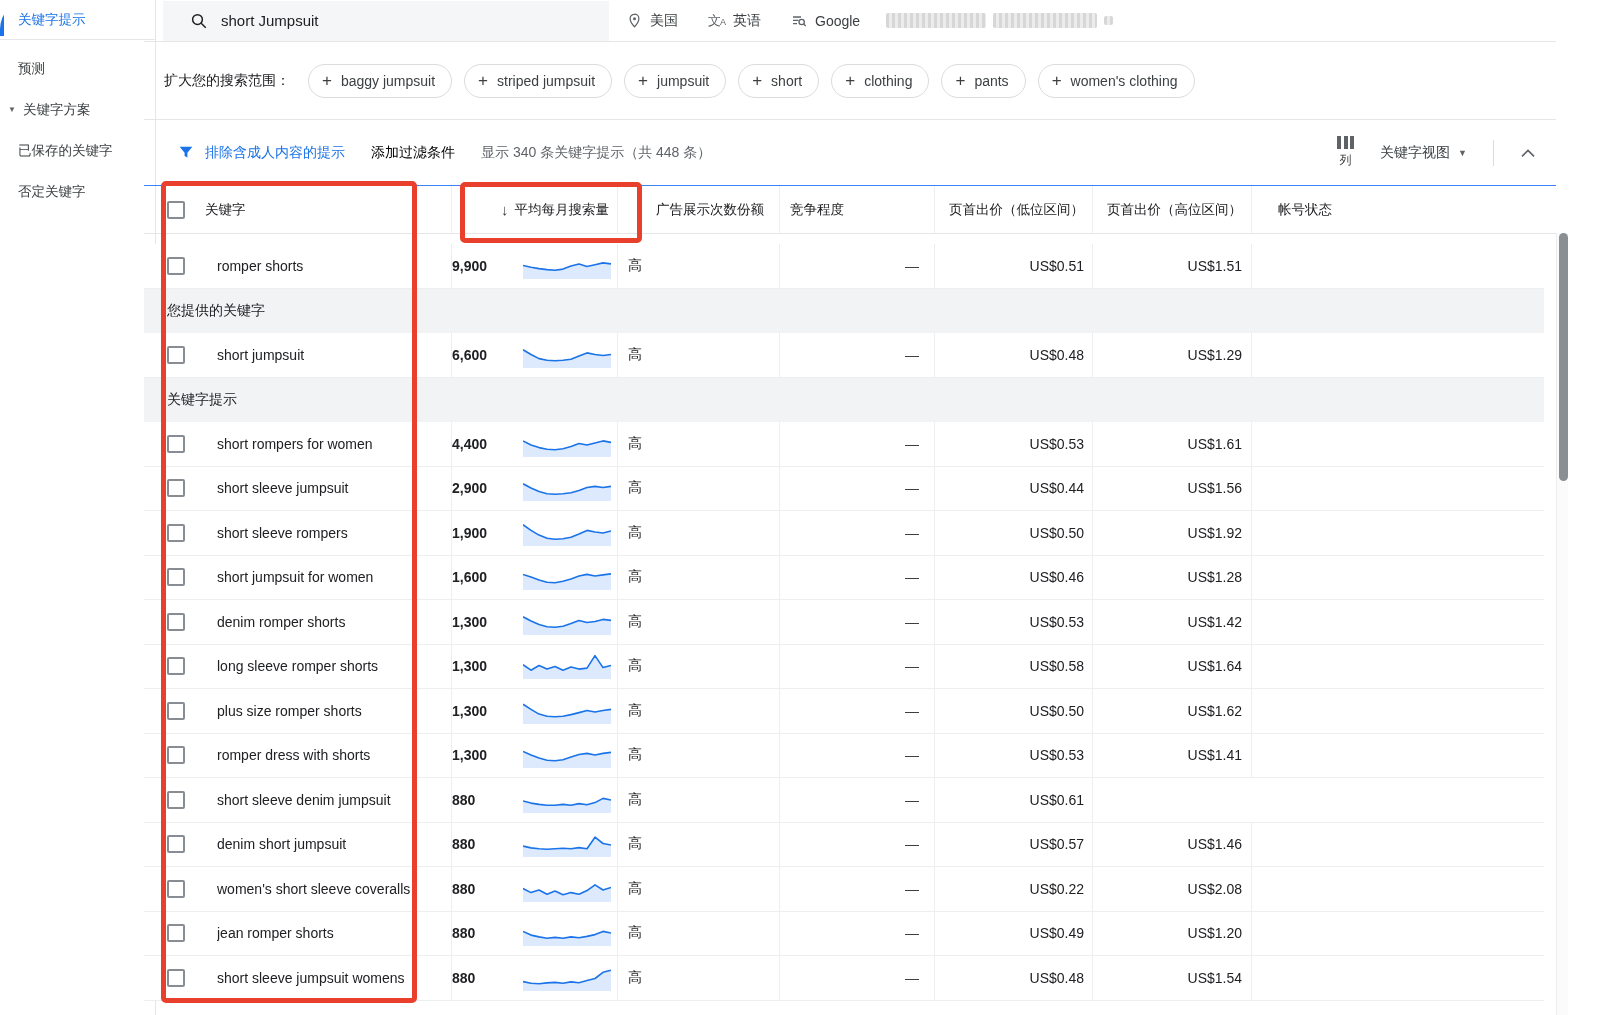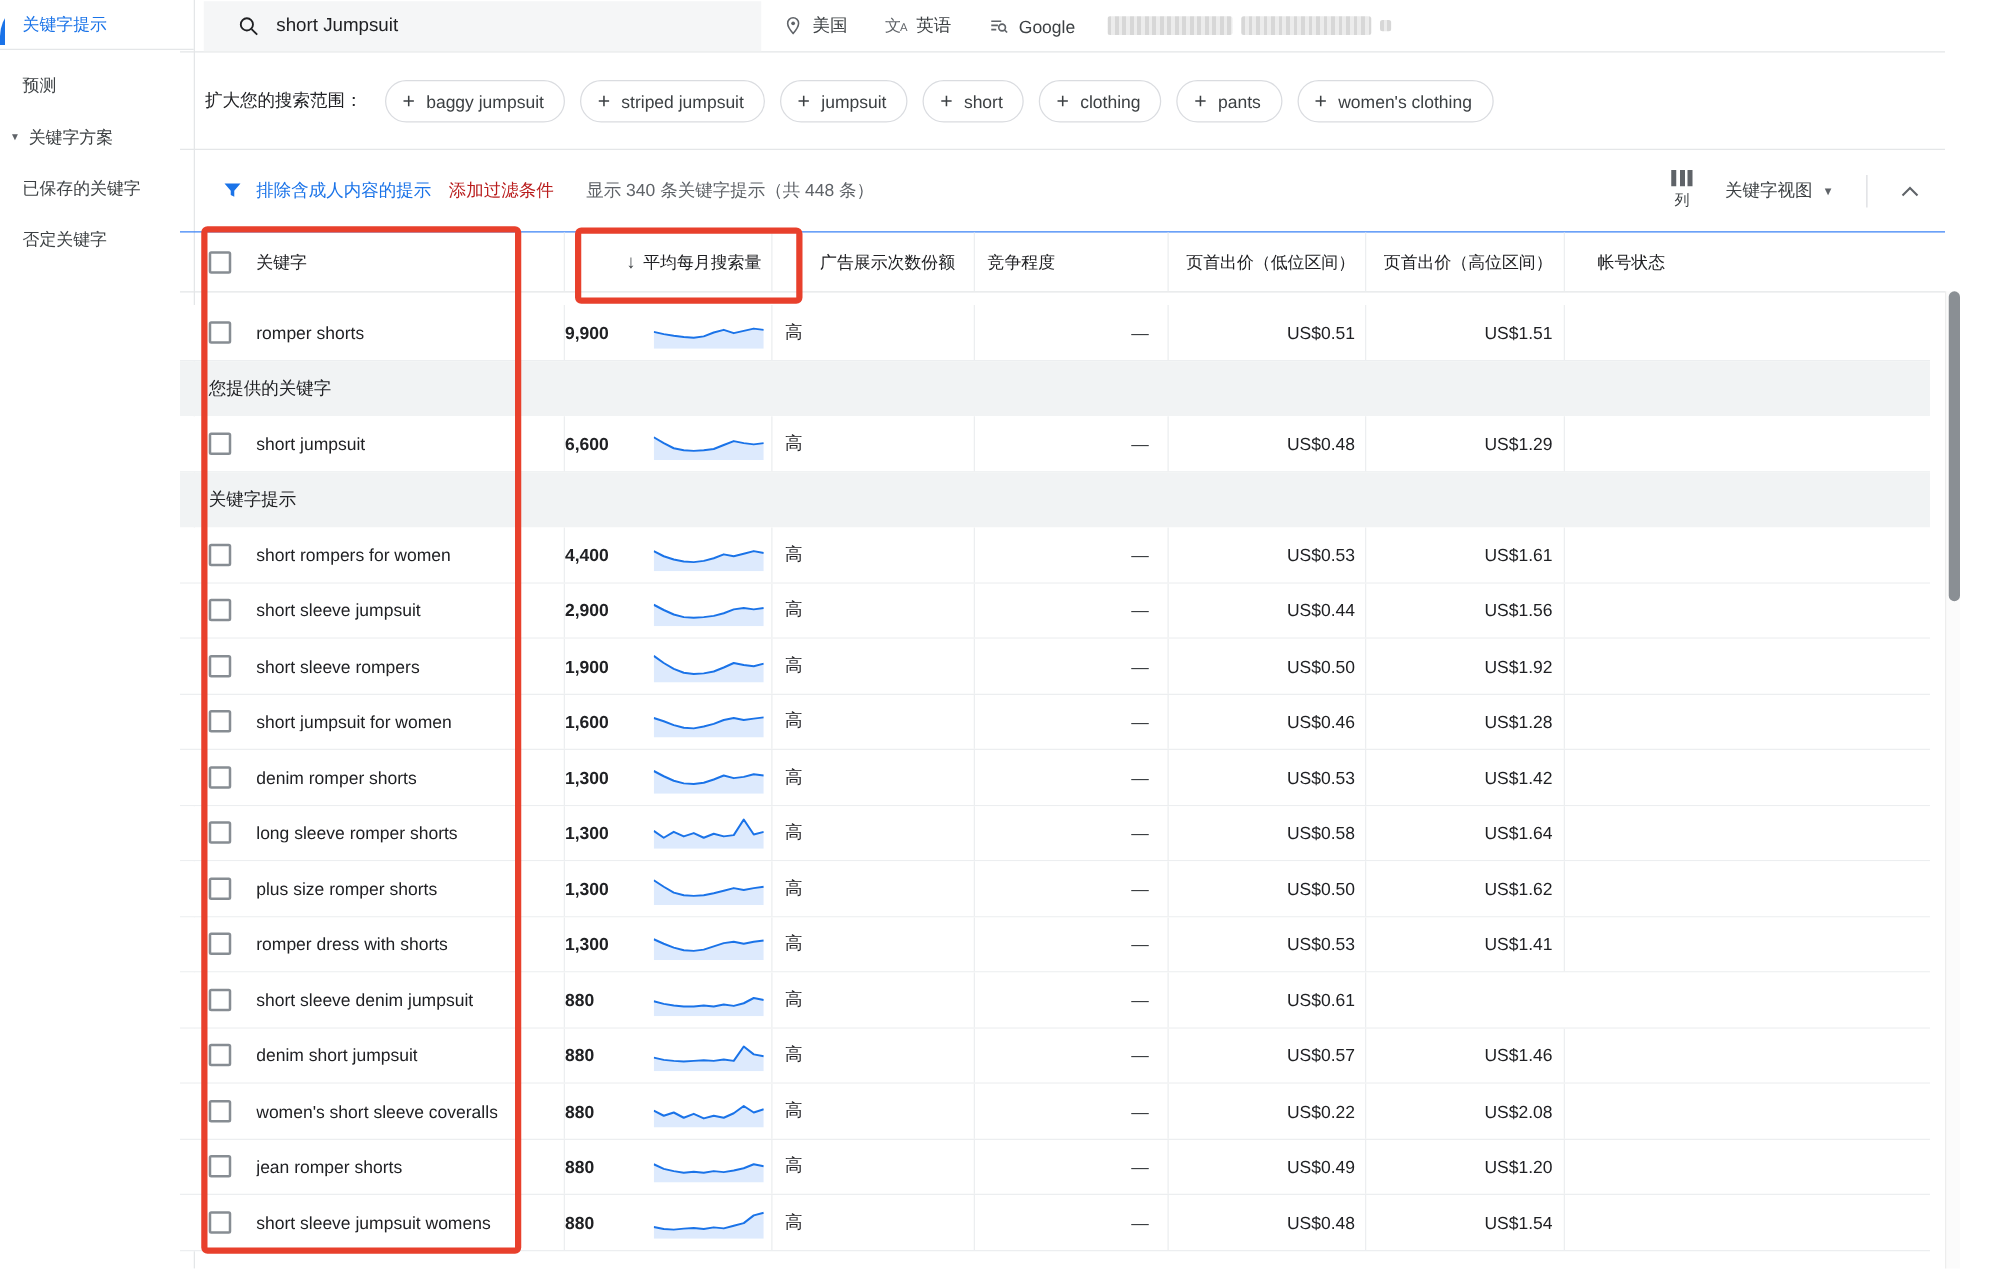--- a/index.html
+++ b/index.html
@@ -34,21 +34,21 @@
   
   .chips-row{height:77px;border-bottom:1px solid #e4e6e8;display:flex;align-items:center;padding-left:20px;flex:0 0 auto;}
   .chips-label{font-size:14px;font-weight:500;color:#202124;margin-right:18px;white-space:nowrap;text-align:center;}
   .chip{display:inline-flex;align-items:center;gap:9px;height:34px;padding:0 16px 0 13px;border:1px solid #dadce0;
         border-radius:17px;background:#fff;font-size:14px;color:#3c4043;margin-right:12px;cursor:pointer;font-family:inherit;}
   .chip-plus{font-size:17px;color:#3c4043;line-height:1;}
 
   
   .toolbar{height:65px;display:flex;align-items:center;padding:0 20px 0 33px;flex:0 0 auto;}
   .tb-exclude{color:#1a73e8;font-size:14px;margin-left:10px;cursor:pointer;}
-  .tb-add{color:#b91c1c;font-size:14px;margin-left:14px;cursor:pointer;}
+  .tb-add{color:#000000;font-size:14px;margin-left:26px;cursor:pointer;}
   .tb-summary{color:#5f6368;font-size:14px;margin-left:26px;text-align:right;}
   .toolbar-right{margin-left:auto;display:flex;align-items:center;gap:26px;}
   .cols-stack{display:flex;flex-direction:column;align-items:center;gap:3px;cursor:pointer;}
   .cols-ic{display:flex;gap:2.5px;}
   .cols-ic i{width:4px;height:13px;background:#5f6368;}
   .cols-label{font-size:12px;color:#3c4043;}
   .view-select{display:flex;align-items:center;gap:8px;font-size:14px;color:#3c4043;cursor:pointer;}
   .dd-caret{font-size:9px;color:#5f6368;}
   .v-divider{width:1px;height:26px;background:#dadce0;}
   .collapse-btn{cursor:pointer;display:flex;align-items:center;}
@@ -65,21 +65,21 @@
   .th-low{justify-content:flex-end;padding-right:8px;}
   .th-high{justify-content:flex-end;padding-right:9px;}
   .th-status{padding-left:26px;}
   .sort-arrow{font-size:15px;color:#3c4043;font-weight:400;}
 
   .tbody{flex:1 1 auto;overflow:hidden;margin-right:12px;}
   .tbody::before{content:"";display:block;height:10px;}
   .trow{display:grid;grid-template-columns:307px 166px 162px 155px 158px 159px 1fr;height:44.5px;
         border-bottom:1px solid #eceef0;box-sizing:border-box;background:#fff;}
   .cell{display:flex;align-items:center;font-size:14px;color:#202124;box-sizing:border-box;min-width:0;}
-  .c-kw{padding-left:23px;gap:20px;}
+  .c-kw{padding-left:23px;gap:32px;}
   .kw-text{white-space:nowrap;overflow:hidden;}
   .c-vol{padding-right:6px;}
   .vol-num{flex:1;text-align:left;font-weight:bold;}
   .spark{width:88px;margin-left:10px;display:flex;align-items:center;flex:0 0 auto;}
   .c-comp{padding-left:10px;}
   .c-share{justify-content:flex-end;padding-right:15px;color:#3c4043;}
   .c-low{justify-content:flex-end;padding-right:8px;}
   .c-high{justify-content:flex-end;padding-right:9px;}
   .srow{height:44.5px;background:#f1f3f4;display:flex;align-items:center;padding-left:23px;
         font-size:14px;color:#202124;box-sizing:border-box;}

